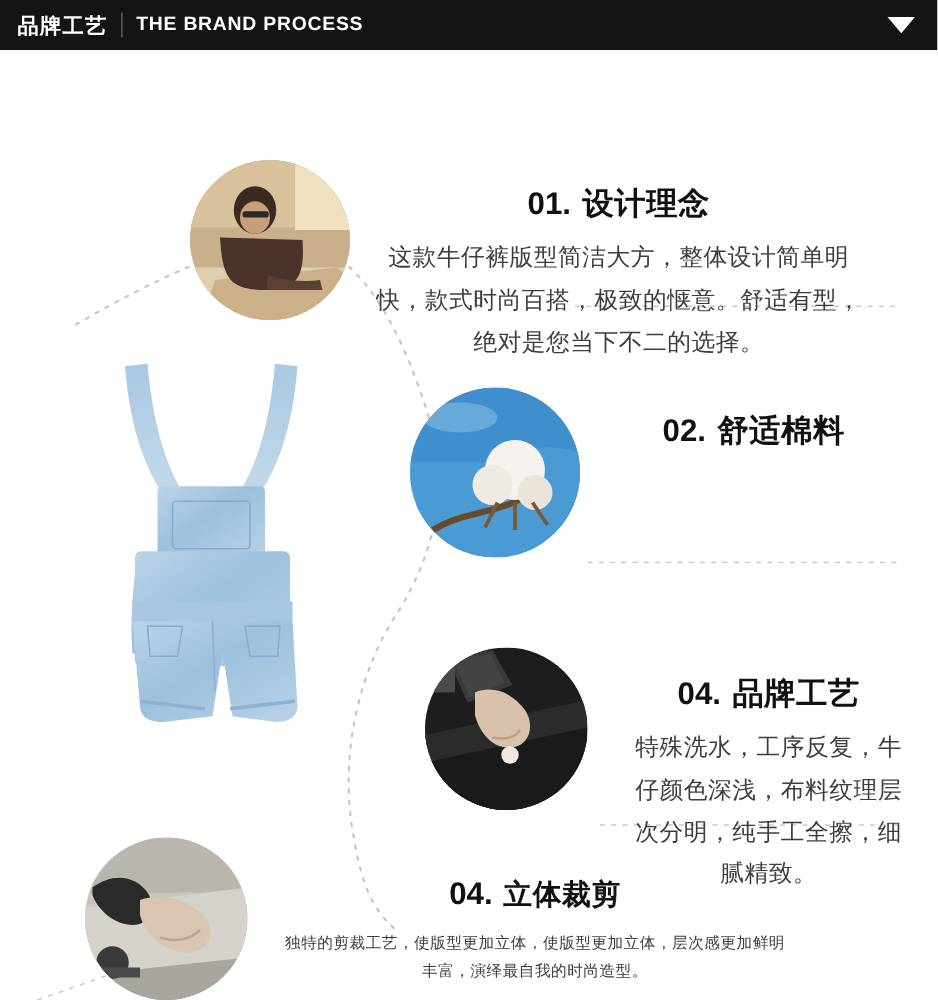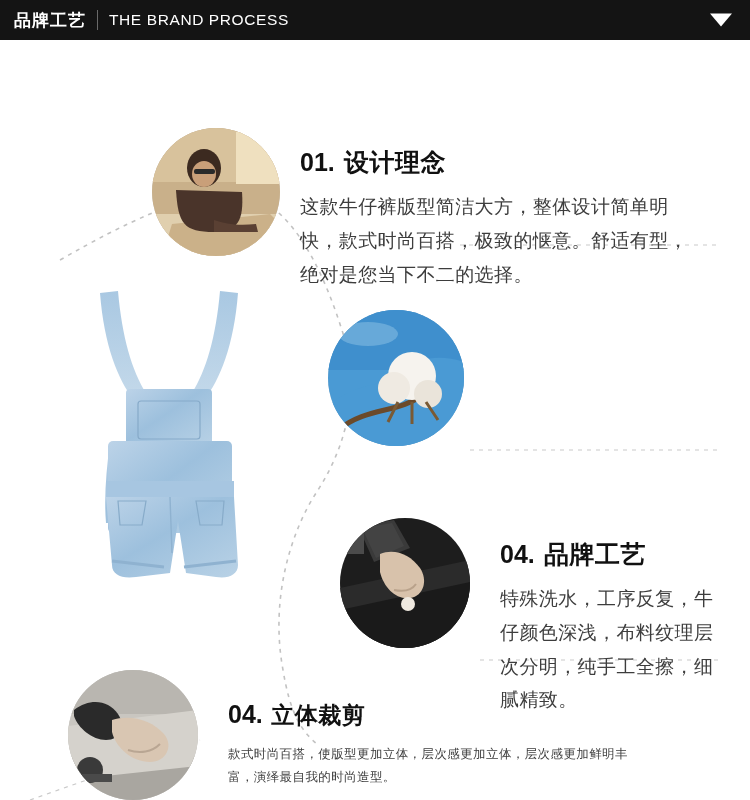--- a/index.html
+++ b/index.html
@@ -31,21 +31,21 @@
   }
   .header-divider {
     width: 1px;
     height: 20px;
     background: #6a6a6a;
     margin: 0 11px;
   }
   .header-en {
     color: #ffffff;
     font-size: 15.5px;
-    font-weight: normal;
+    font-weight: bold;
     letter-spacing: 0.6px;
   }
   .header-caret {
     position: absolute;
     right: 18px;
     top: 50%;
     transform: translateY(-50%);
     width: 0; height: 0;
     border-left: 11px solid transparent;
     border-right: 11px solid transparent;
@@ -63,21 +63,21 @@
   
   .photo-circle {
     position: absolute;
     border-radius: 50%;
     overflow: hidden;
     background: #cdcdcd;
   }
   .ph { position: absolute; left: 0; top: 0; width: 100%; height: 100%; }
 
   
-  .block { position: absolute; }
+  .block { position: absolute; text-align: center; }
   .block h3 {
     font-family: "DejaVu Sans", sans-serif;
     font-size: 25px;
     font-weight: bold;
     color: #111;
     letter-spacing: 0.5px;
     margin-bottom: 11px;
     white-space: nowrap;
   }
   .block h3 .num {
@@ -193,20 +193,24 @@
       <ellipse cx="104" cy="108" rx="36" ry="14" fill="#8fc4e6" opacity="0.4"></ellipse>
       <path d="M0 96 C30 70 58 78 78 60 C92 48 110 44 136 52 L136 136 L0 136 Z" fill="#4a9ad4"></path>
       <path d="M10 120 C40 96 70 104 96 84" stroke="#6b4a2a" stroke-width="5" fill="none"></path>
       <circle cx="84" cy="66" r="24" fill="#f6f3ee"></circle>
       <circle cx="66" cy="78" r="16" fill="#efeae2"></circle>
       <circle cx="100" cy="84" r="14" fill="#eae4da"></circle>
       <path d="M70 92 L60 112 M84 92 L84 114 M98 92 L110 110" stroke="#7a5a34" stroke-width="3" fill="none"></path>
     </svg>
   </div>
   <div class="block" style="left:478px; top:288px; width:250px;">
+    <h3>
+      <span class="num">02.</span>
+      <span>舒适棉料</span>
+    </h3>
   </div>
 
   <div class="photo-circle" style="left:340px; top:478px; width:130px; height:130px;">
     <svg class="ph" viewBox="0 0 130 130" preserveAspectRatio="xMidYMid slice">
       <rect width="130" height="130" fill="#1d1d1d"></rect>
       <path d="M0 70 L130 42 L130 130 L0 130 Z" fill="#2b2b2b"></path>
       <path d="M0 92 L130 64 L130 130 L0 130 Z" fill="#1a1a1a"></path>
       <path d="M18 8 L54 2 L70 30 L34 44 Z" fill="#3a3a3a"></path>
       <path d="M22 10 L52 5 L64 28 L36 40 Z" fill="#4a4a4a" opacity="0.6"></path>
       <path d="M40 36 C54 30 70 36 80 50 C88 62 84 78 70 80 C56 82 44 70 40 54 Z" fill="#d8c2ab"></path>
@@ -234,16 +238,16 @@
       <path d="M60 80 C72 84 84 82 92 74" stroke="#b9a693" stroke-width="2" fill="none"></path>
       <circle cx="22" cy="100" r="13" fill="#3a3a3a"></circle>
       <rect x="0" y="104" width="44" height="8" fill="#4a4a4a"></rect>
     </svg>
   </div>
   <div class="block small" style="left:228px; top:660px; width:400px;">
     <h3>
       <span class="num">04.</span>
       <span>立体裁剪</span>
     </h3>
-    <p>款式时尚百搭，使版型更加立体，层次感更加立体，层次感更加鲜明丰富，演绎最自我的时尚造型。</p>
+    <p>独特的剪裁工艺，使版型更加立体，使版型更加立体，层次感更加鲜明丰富，演绎最自我的时尚造型。</p>
   </div>
 
 </div>
 
 </body></html>

